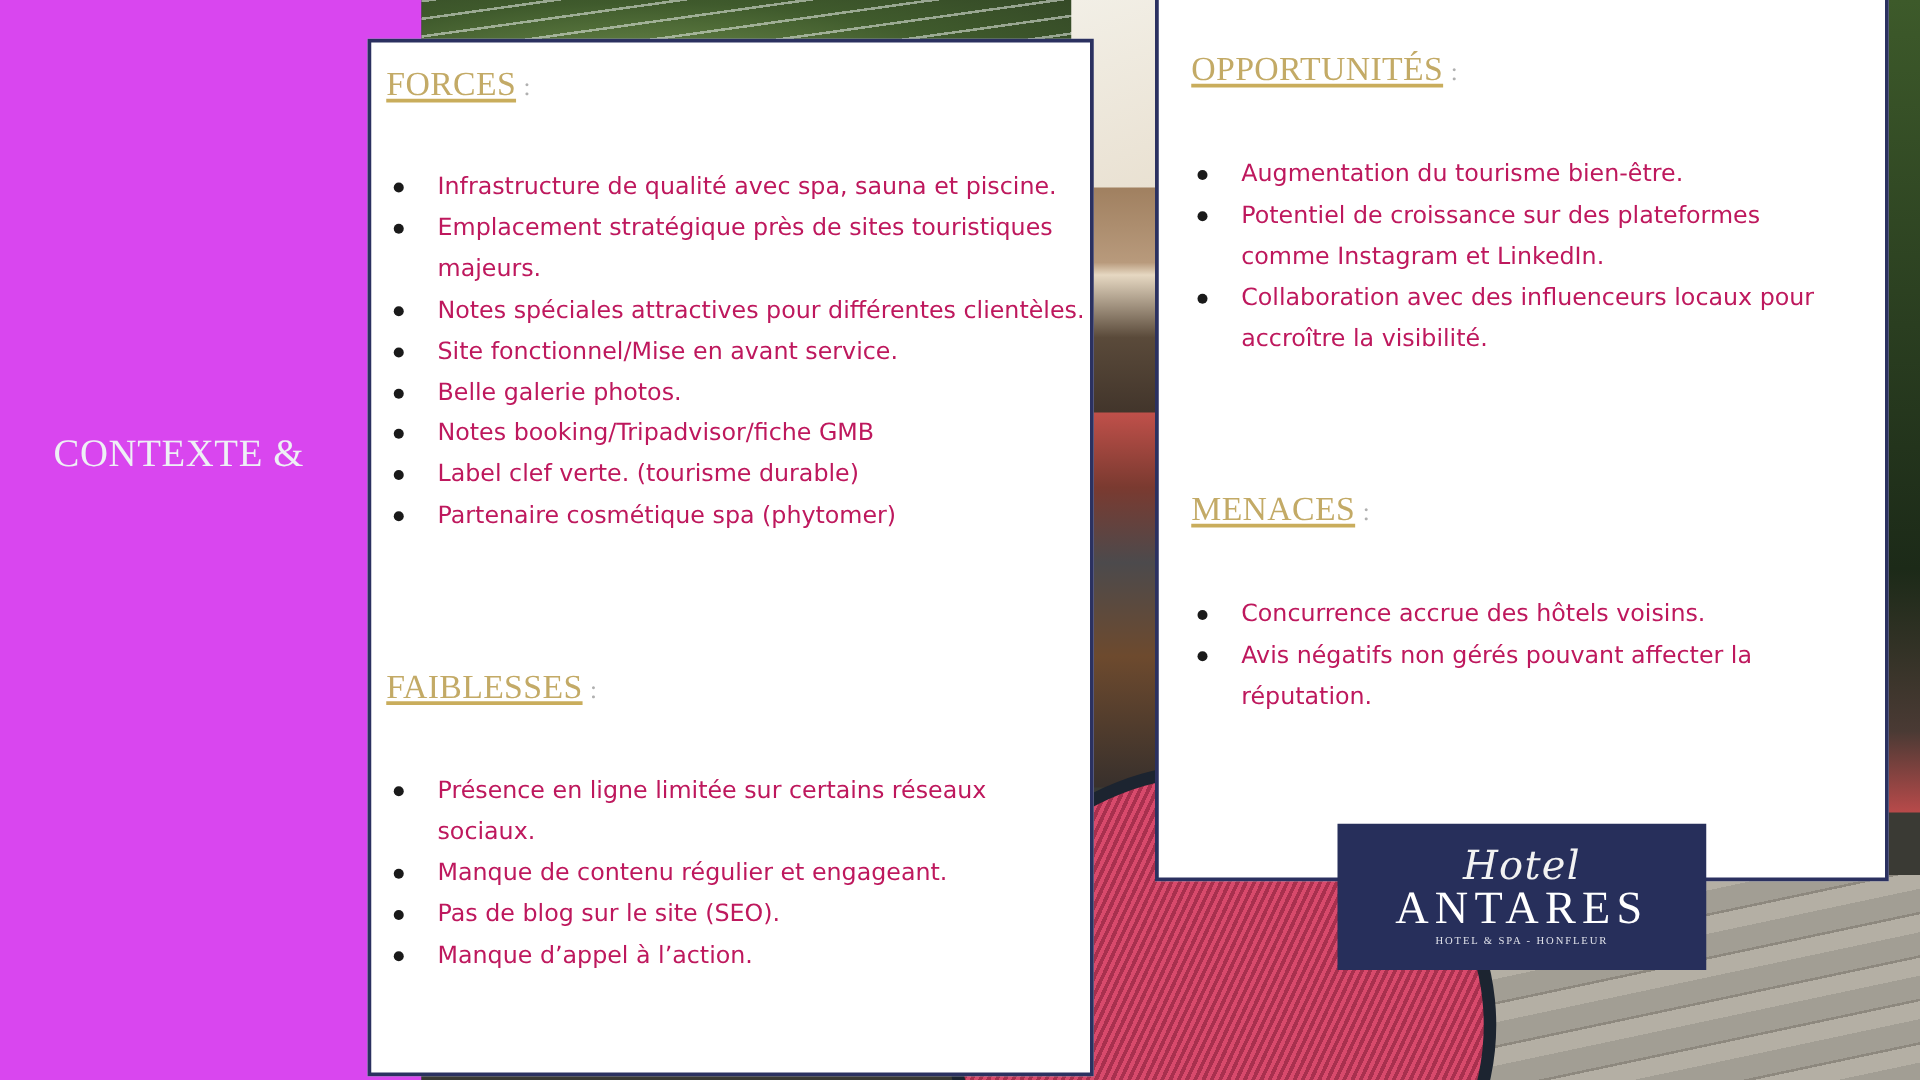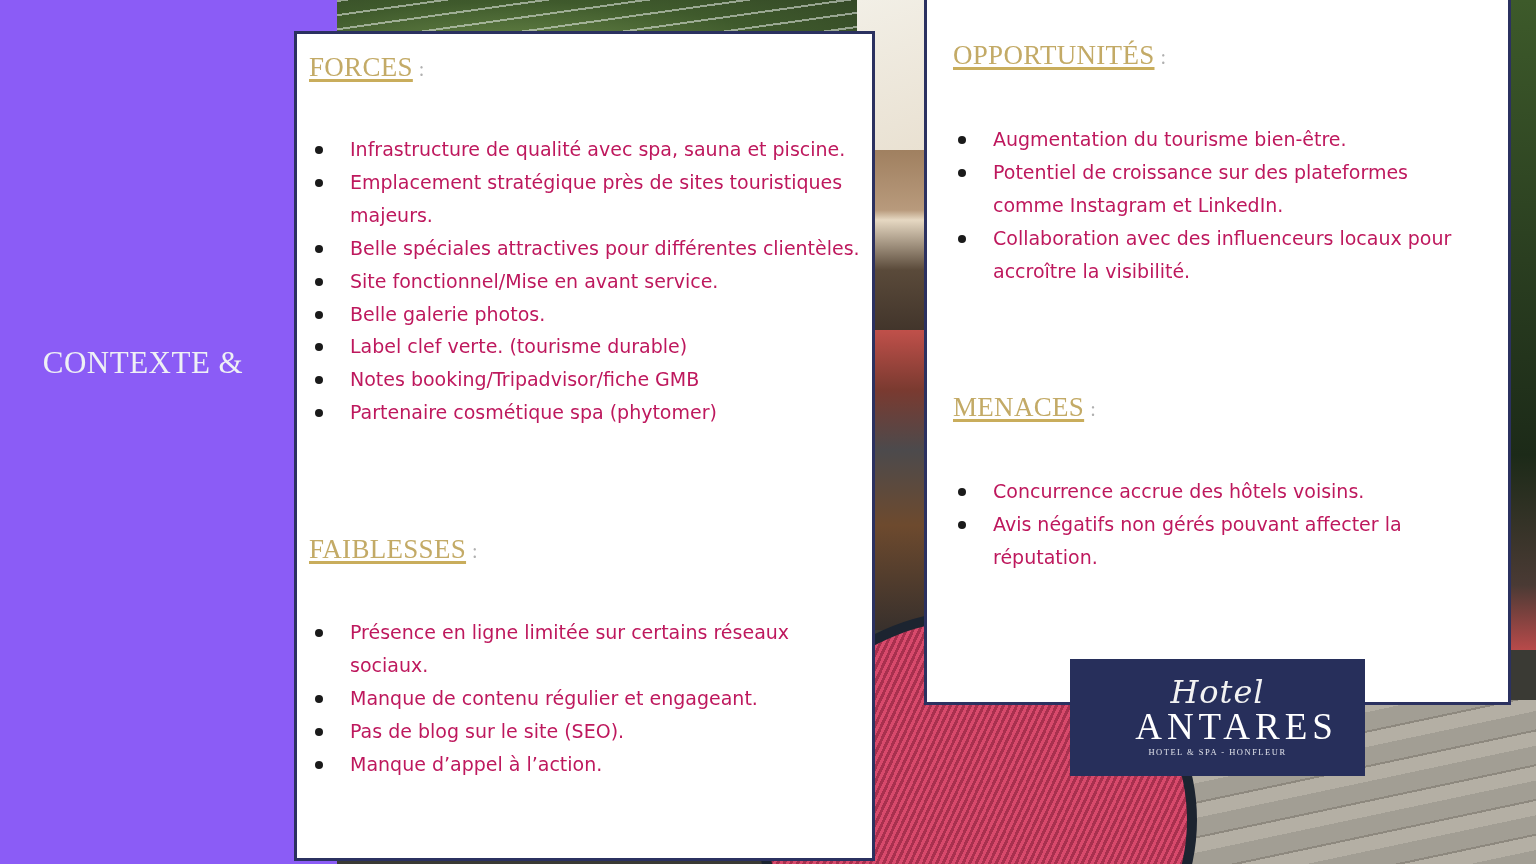--- a/index.html
+++ b/index.html
@@ -7,21 +7,21 @@
     body {
       position: relative;
       background: #26305a;
       font-family: "DejaVu Sans", "Liberation Sans", sans-serif;
     }
 
     
     .sidebar {
       position: absolute; left: 0; top: 0;
       width: 337px; height: 864px;
-      background: #8b5cf6;
+      background: #d946ef;
     }
     .sidebar-title {
       position: absolute; left: 0; top: 338px;
       width: 286px;
       text-align: center;
       color: #eef0f5;
       font-family: "Liberation Serif", "DejaVu Serif", serif;
       font-size: 31px;
       line-height: 49px;
       letter-spacing: 0.5px;
@@ -139,21 +139,20 @@
       font-weight: normal;
       letter-spacing: 1px;
       color: #f2f2f2;
     }
     .logo-name {
       position: absolute; left: 0; top: 46px; width: 100%;
       font-family: "Liberation Serif", "DejaVu Serif", serif;
       font-size: 37px;
       letter-spacing: 5px;
       color: #ffffff;
-      margin-left: 19px;
     }
     .logo-sub {
       position: absolute; left: 0; top: 88px; width: 100%;
       font-family: Liberation Serif, serif;
       font-size: 8.5px;
       letter-spacing: 1.5px;
       color: #e0e2ea;
     }
   </style>
 </head>
@@ -175,25 +174,25 @@
   </h1>
 </div>
 
 <div class="card card-left">
   <div class="section-heading" style="left:12px; top:18px;text-align:center;">
     <span class="hword">FORCES</span><span class="colon">:</span>
   </div>
   <ul class="bullets" style="left:13px; top:99px; width:560px;">
     <li>Infrastructure de qualité avec spa, sauna et piscine.</li>
     <li>Emplacement stratégique près de sites touristiques majeurs.</li>
-    <li>Belle spéciales attractives pour différentes clientèles.</li>
+    <li>Notes spéciales attractives pour différentes clientèles.</li>
     <li>Site fonctionnel/Mise en avant service.</li>
     <li>Belle galerie photos.</li>
+    <li>Notes booking/Tripadvisor/fiche GMB</li>
     <li>Label clef verte. (tourisme durable)</li>
-    <li>Notes booking/Tripadvisor/fiche GMB</li>
     <li>Partenaire cosmétique spa (phytomer)</li>
   </ul>
 
   <div class="section-heading" style="left:12px; top:500px;">
     <span class="hword">FAIBLESSES</span><span class="colon">:</span>
   </div>
   <ul class="bullets" style="left:13px; top:582px; width:500px;">
     <li>Présence en ligne limitée sur certains réseaux sociaux.</li>
     <li>Manque de contenu régulier et engageant.</li>
     <li>Pas de blog sur le site (SEO).</li>

